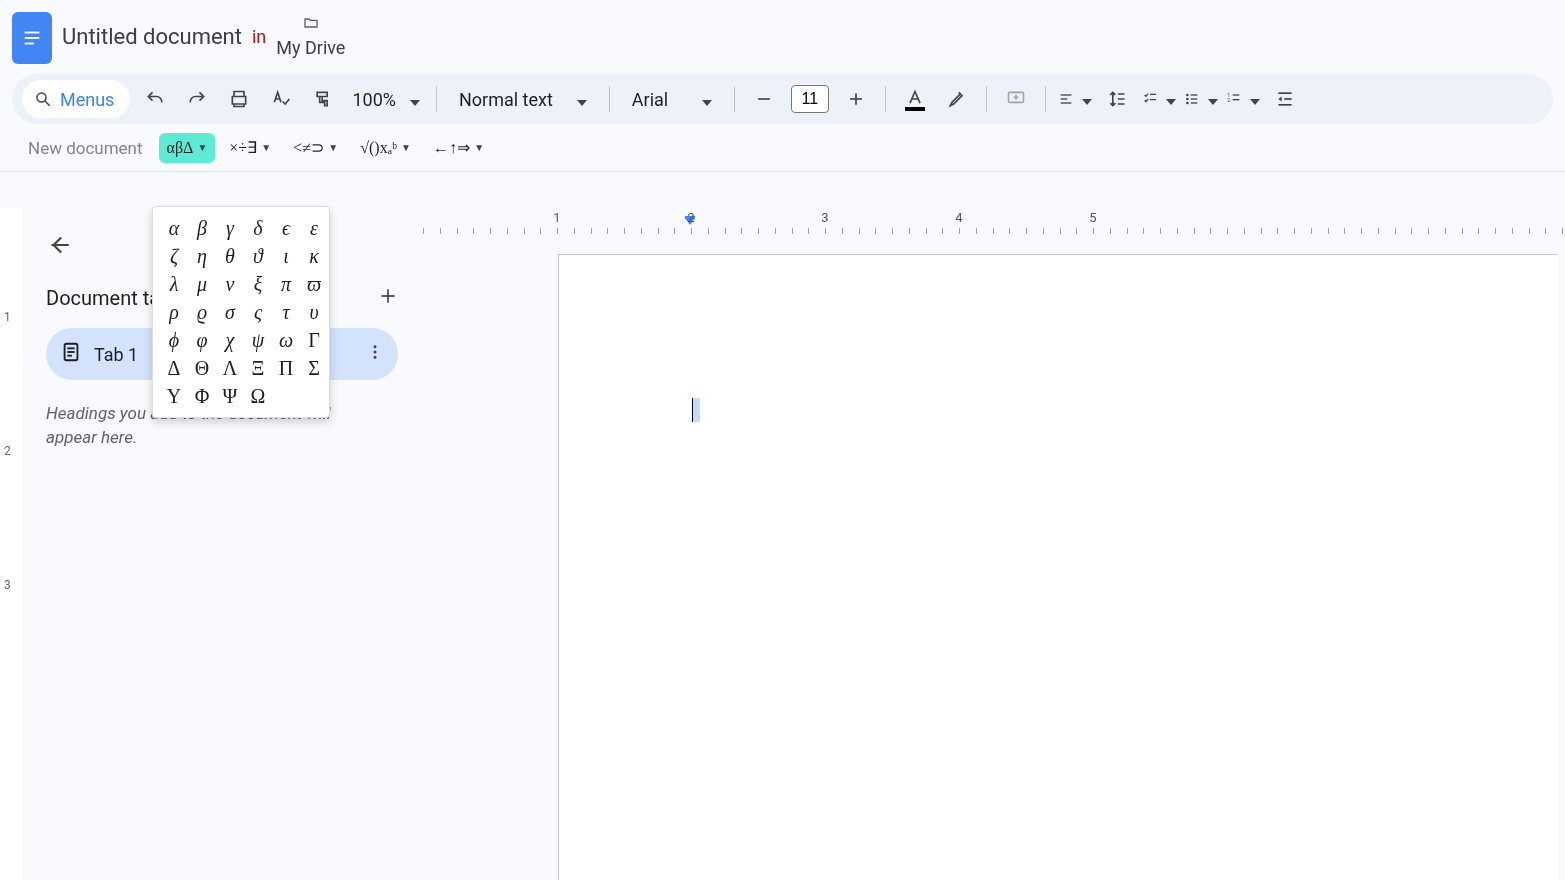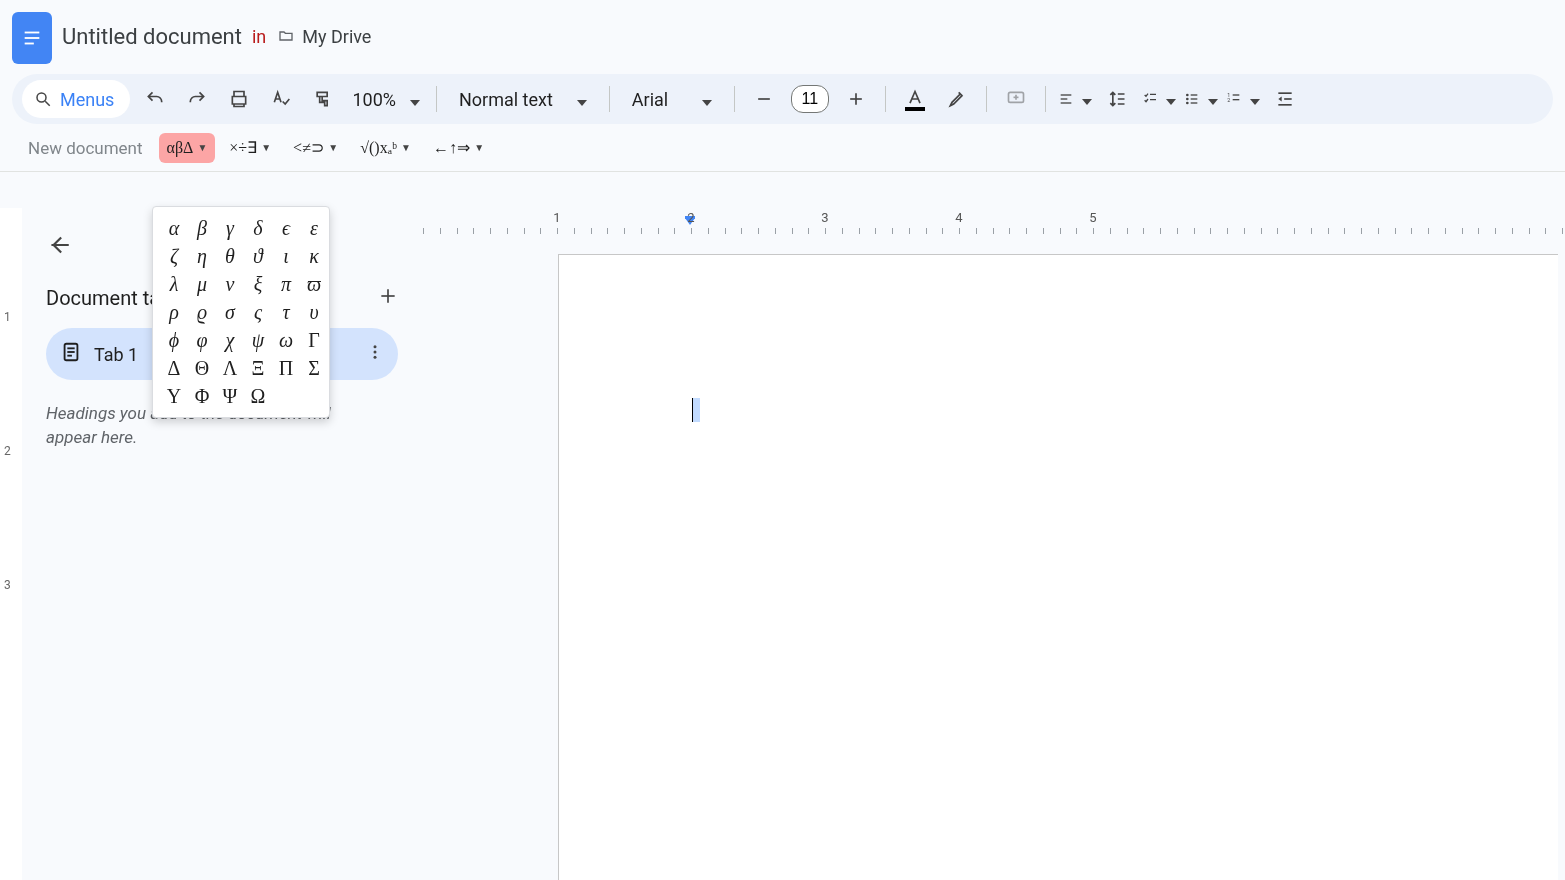--- a/index.html
+++ b/index.html
@@ -25,21 +25,21 @@
     background: #4285f4;
     border-radius: 6px;
     display: flex; align-items: center; justify-content: center;
     margin-top: 4px;
   }
   .docs-icon svg { width: 22px; height: 26px; }
   .title-stack { display: flex; flex-direction: column; gap: 12px; }
   .title-row { display: flex; align-items: center; gap: 10px; }
   .doc-title { font-size: 22px; color: #3c4043; font-weight: 400; }
   .in-text { font-size: 18px; color: #b91c1c; }
-  .folder-chip { display: flex; align-items: center; gap: 6px; color: #3c4043; font-size: 18px; }
+  .folder-chip { display: flex; align-items: center; gap: 6px; color: #3c4043; font-size: 18px; flex-direction: column; }
   .folder-chip svg { width: 20px; height: 16px; }
 
   
   .menubar { display: flex; gap: 4px; padding-top: 2px; }
   .menubar-item {
     font-size: 18px; color: #1f1f1f;
     padding: 4px 8px; border-radius: 4px; cursor: pointer;
   }
 
   
@@ -71,21 +71,21 @@
   .sep { width: 1px; height: 26px; background: #c4c7c5; margin: 0 4px; }
   .zoom { display: flex; align-items: center; gap: 8px; font-size: 18px; color: #1f1f1f; padding: 0 4px;}
   .styles-dd, .font-dd {
     display: flex; align-items: center; gap: 18px;
     font-size: 18px; color: #1f1f1f; padding: 0 10px; cursor: pointer;
     min-width: 140px; justify-content: space-between;
   }
   .font-dd { min-width: 100px; }
   .size-group { display: flex; align-items: center; gap: 10px; }
   .size-input {
-    width: 38px; height: 28px; border: 1px solid #747775; border-radius: 12px;
+    width: 38px; height: 28px; border: 1px solid #747775; border-radius: 4px;
     text-align: center; font-size: 16px; background: #fff;
   }
   .textcolor {
     position: relative; width: 34px; height: 34px; display:flex; align-items:center; justify-content:center;
   }
   .textcolor .bar { position:absolute; bottom:5px; left:7px; right:7px; height:4px; background:#000; }
 
   
   .eq-toolbar {
     height: 48px;
@@ -95,21 +95,21 @@
     background: #f8fafd;
   }
   .new-eq {
     color: #80868b; font-size: 17px; padding: 6px 10px; border-radius: 6px;
   }
   .eq-dd {
     display: flex; align-items: center; gap: 4px;
     padding: 6px 8px; border-radius: 6px; cursor:pointer;
     font-family: "Times New Roman", serif; font-size: 16px; color:#1f1f1f;
   }
-  .eq-dd.active { background: #fca5a5; }
+  .eq-dd.active { background: #5eead4; }
   .eq-dd .caret { font-size: 10px; color:#444; }
 
   
   .main {
     position: absolute; top: 208px; left: 0; right: 0; bottom: 0;
     display: flex;
   }
   .vruler {
     width: 22px; background: #fff; border-right: none;
     position: relative; font-size: 12px; color:#666;

